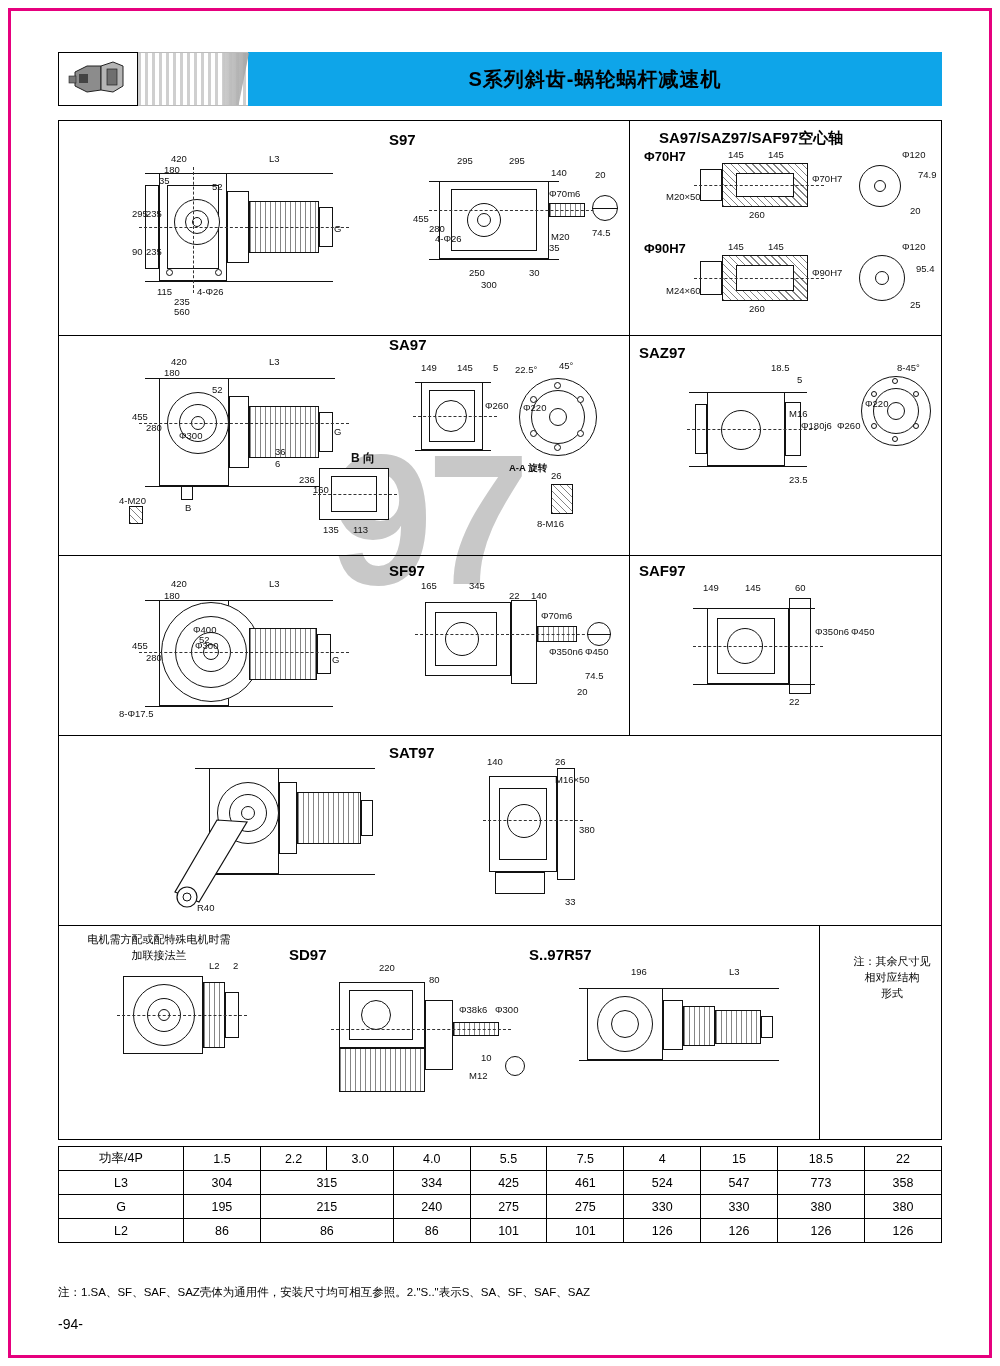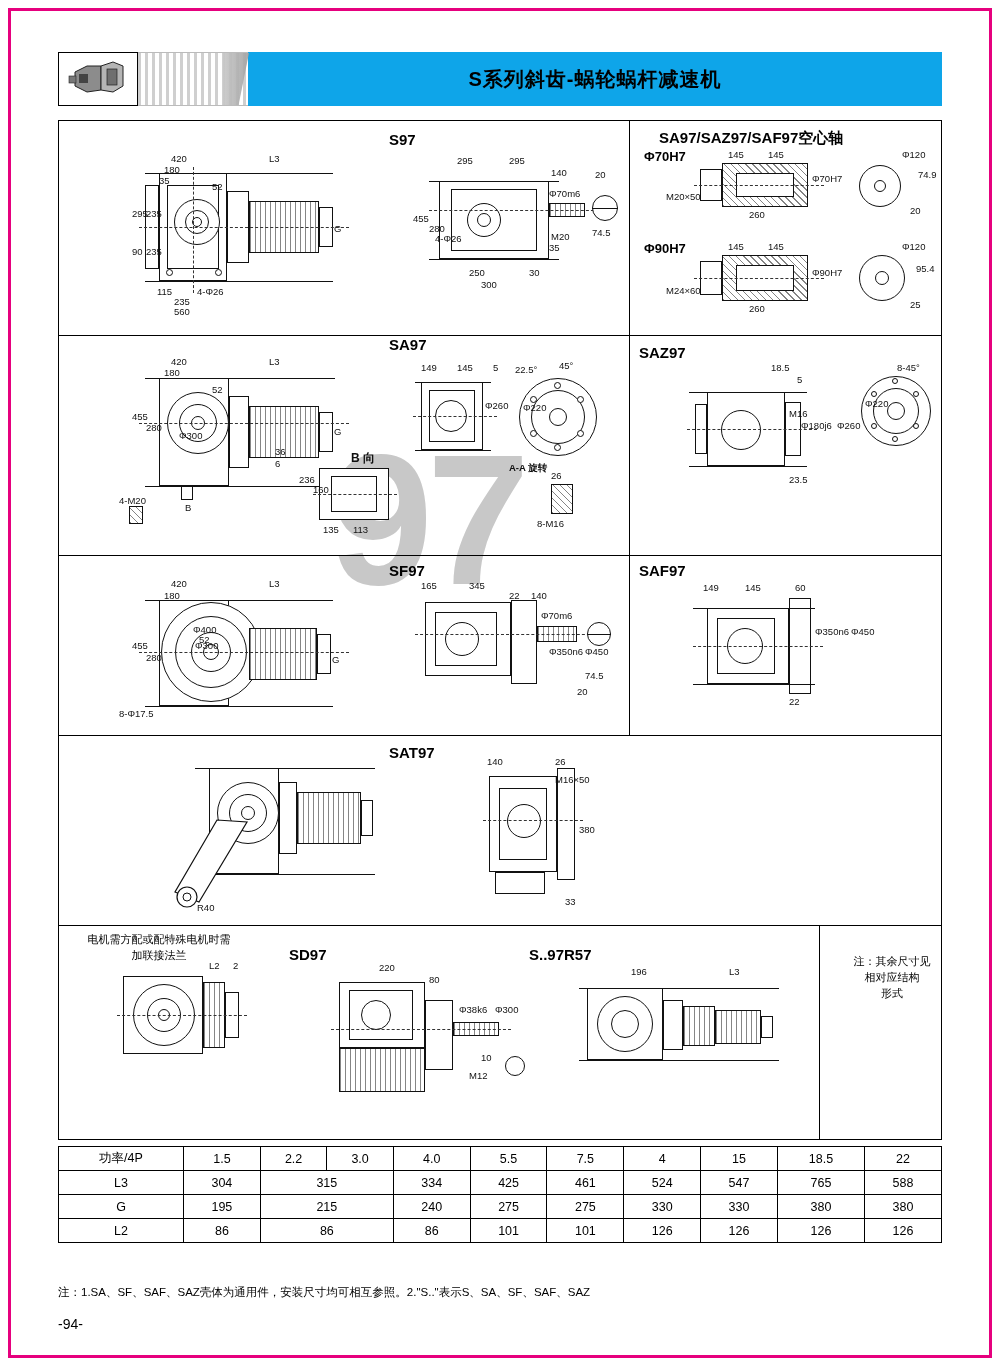--- a/index.html
+++ b/index.html
@@ -545,22 +545,22 @@
     </tr>
     <tr>
       <td class="lbl">L3</td>
       <td>304</td>
       <td colspan="2">315</td>
       <td>334</td>
       <td>425</td>
       <td>461</td>
       <td>524</td>
       <td>547</td>
-      <td>765</td>
-      <td>588</td>
+      <td>773</td>
+      <td>358</td>
     </tr>
     <tr>
       <td class="lbl">G</td>
       <td>195</td>
       <td colspan="2">215</td>
       <td>240</td>
       <td>275</td>
       <td>275</td>
       <td>330</td>
       <td>330</td>

